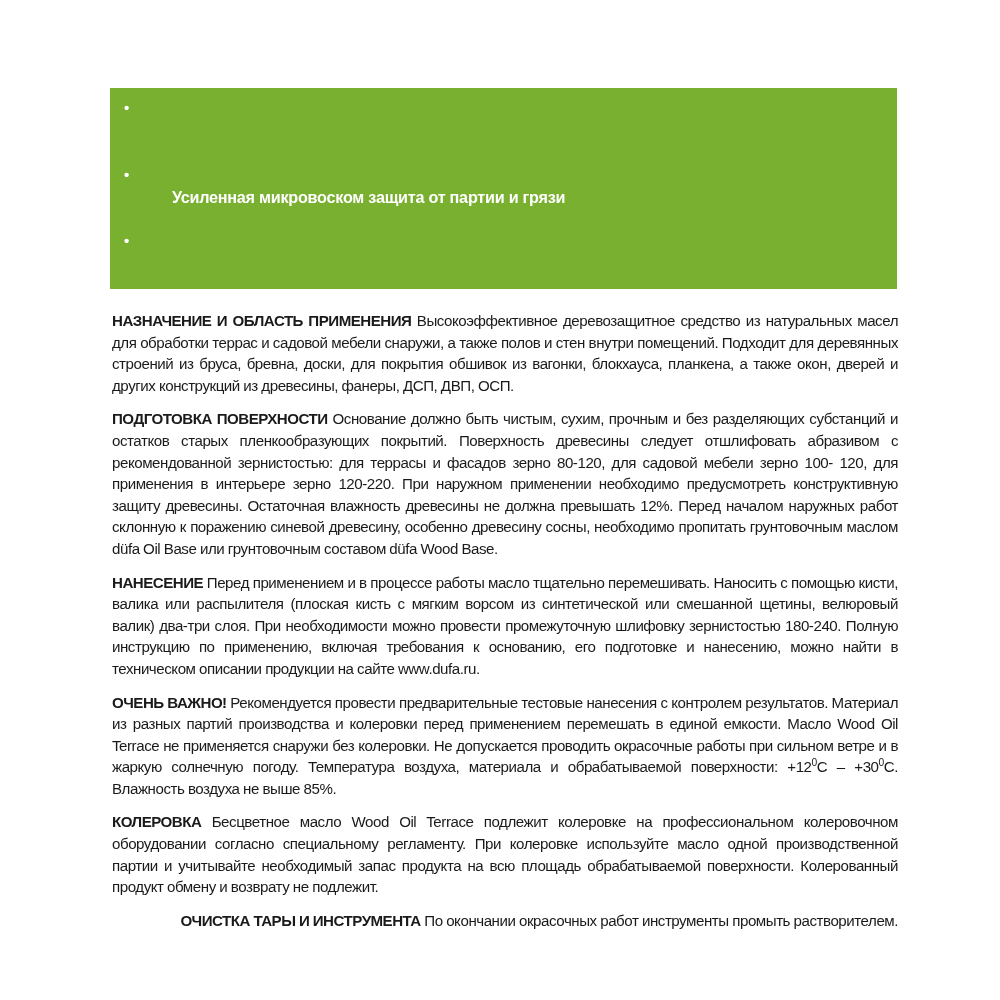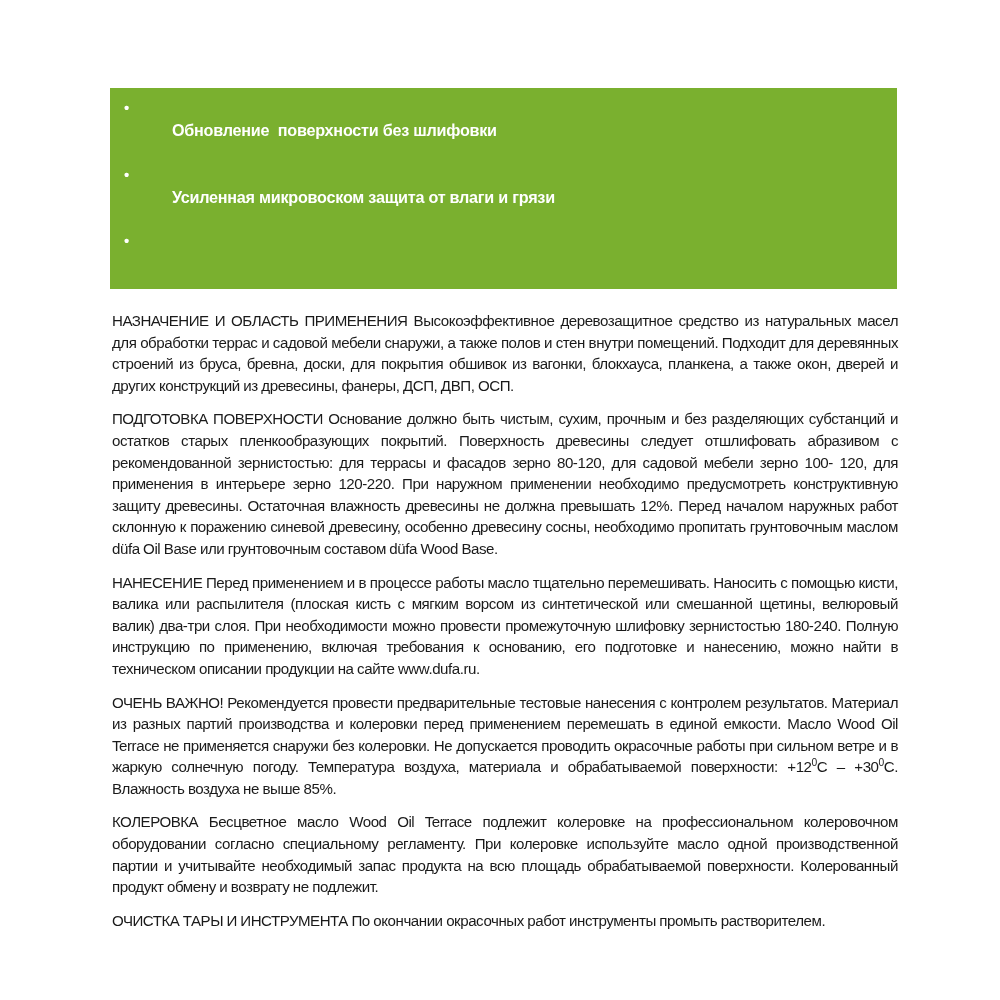--- a/index.html
+++ b/index.html
@@ -73,43 +73,43 @@
     font-size: 15.1px;
     line-height: 21.6px;
     text-align: justify;
     text-justify: inter-word;
     letter-spacing: -0.45px;
     word-spacing: -0.2px;
     color: #1a1a1a;
   }
   .section:last-child { margin-bottom: 0; }
   .section .heading {
-    font-weight: normal;
+    font-weight: bold;
     letter-spacing: -0.5px;
     margin-top: 24px;
   }
   .sup-deg {
     font-size: 0.68em;
     vertical-align: super;
     line-height: 0;
   }
-  .no-justify { text-align: left; }
+  .no-justify { text-align: right; }
 </style>
 </head>
 <body>
 
 <div id="page">
 
   <div class="features-panel">
     <ul class="features-list">
       <li class="feature-item">
-        <span class="bullet">•</span><span>Обновление  поверхности без шлифовки</span>
+        <span class="bullet">•</span>
       </li>
       <li class="feature-item">
-        <span class="bullet">•</span><span>Усиленная микровоском защита от влаги и грязи</span>
+        <span class="bullet">•</span><span>Усиленная микровоском защита от партии и грязи</span>
       </li>
       <li class="feature-item">
         <span class="bullet">•</span>
       </li>
       <li class="feature-item">
         <span class="bullet">•</span>
       </li>
       <li class="feature-item">
         <span class="bullet">•</span>
       </li>

